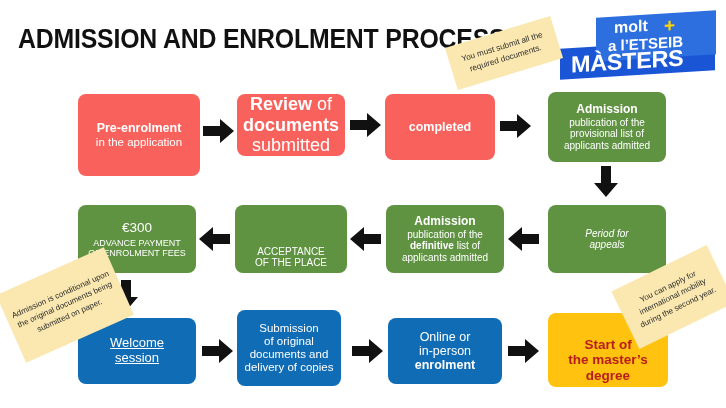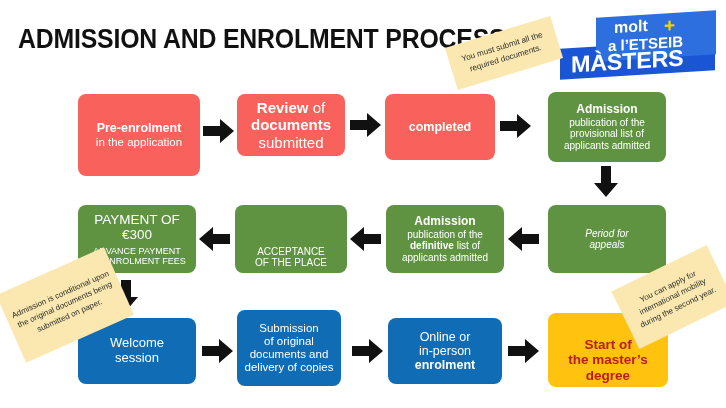--- a/index.html
+++ b/index.html
@@ -133,21 +133,21 @@
     </div>
   </div>
 
   <div class="arrow" style="left:203px;top:118px;">
     <svg width="32" height="26" viewBox="0 0 32 26">
         <path d="M0 8 L17 8 L17 1 L31 13 L17 25 L17 18 L0 18 Z" fill="#111111"></path>
       </svg>
   </div>
 
   <div class="box red" style="left:237px;top:94px;width:108px;height:62px;">
-    <div class="inner" style="font-size:15px;">
+    <div class="inner" style="font-size:18px;">
       <div>
         <span class="b-title">Review</span><span class="b-sub"> of</span>
       </div>
       <div class="b-title">documents</div>
       <div class="b-sub">submitted</div>
     </div>
   </div>
 
   <div class="arrow" style="left:350px;top:112px;">
     <svg width="32" height="26" viewBox="0 0 32 26">
@@ -177,21 +177,20 @@
   </div>
 
   <div class="arrow" style="left:593px;top:166px;">
     <svg width="26" height="32" viewBox="0 0 26 32">
         <path d="M8 0 L18 0 L18 17 L25 17 L13 31 L1 17 L8 17 Z" fill="#111111"></path>
       </svg>
   </div>
 
   <div class="box green" style="left:78px;top:205px;width:118px;height:68px;">
     <div class="inner">
-      <div class="b-up" style="font-size:13.5px;">PAYMENT OF</div>
       <div class="b-up" style="font-size:13.5px;">€300</div>
       <div class="b-sub" style="font-size:9px;margin-top:3px;">ADVANCE PAYMENT</div>
       <div class="b-sub" style="font-size:9px;">OF ENROLMENT FEES</div>
     </div>
   </div>
 
   <div class="arrow" style="left:199px;top:226px;">
     <svg width="32" height="26" viewBox="0 0 32 26">
         <path d="M31 8 L14 8 L14 1 L0 13 L14 25 L14 18 L31 18 Z" fill="#111111"></path>
       </svg>
@@ -234,21 +233,21 @@
     </div>
   </div>
 
   <div class="arrow" style="left:113px;top:280px;">
     <svg width="26" height="32" viewBox="0 0 26 32">
         <path d="M8 0 L18 0 L18 17 L25 17 L13 31 L1 17 L8 17 Z" fill="#111111"></path>
       </svg>
   </div>
 
   <div class="box blue" style="left:78px;top:318px;width:118px;height:66px;">
-    <div class="inner b-sub" style="font-size:13px;">
+    <div class="inner b-sub" style="font-size:13px;text-decoration:underline;">
       <div>Welcome</div>
       <div>session</div>
     </div>
   </div>
 
   <div class="arrow" style="left:202px;top:338px;">
     <svg width="32" height="26" viewBox="0 0 32 26">
         <path d="M0 8 L17 8 L17 1 L31 13 L17 25 L17 18 L0 18 Z" fill="#111111"></path>
       </svg>
   </div>

